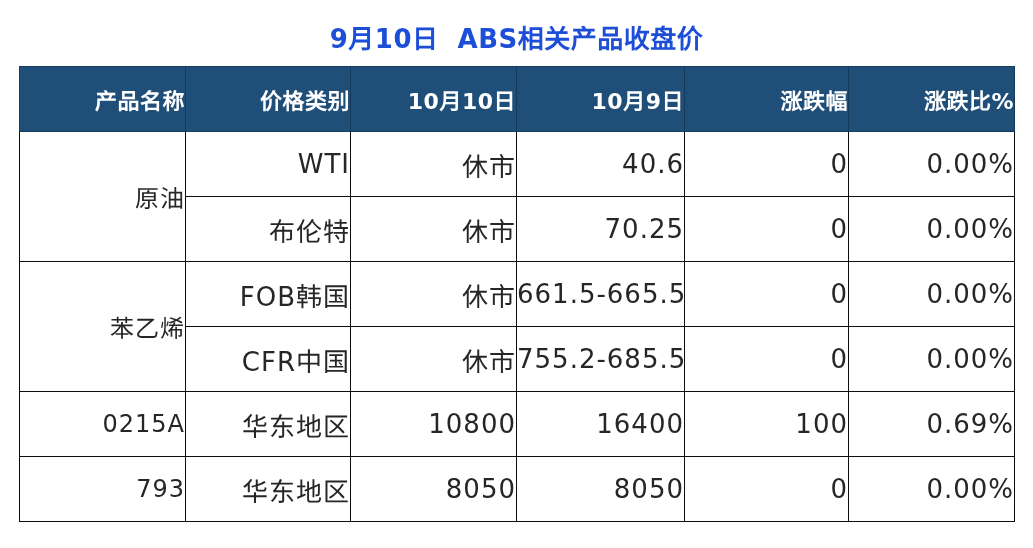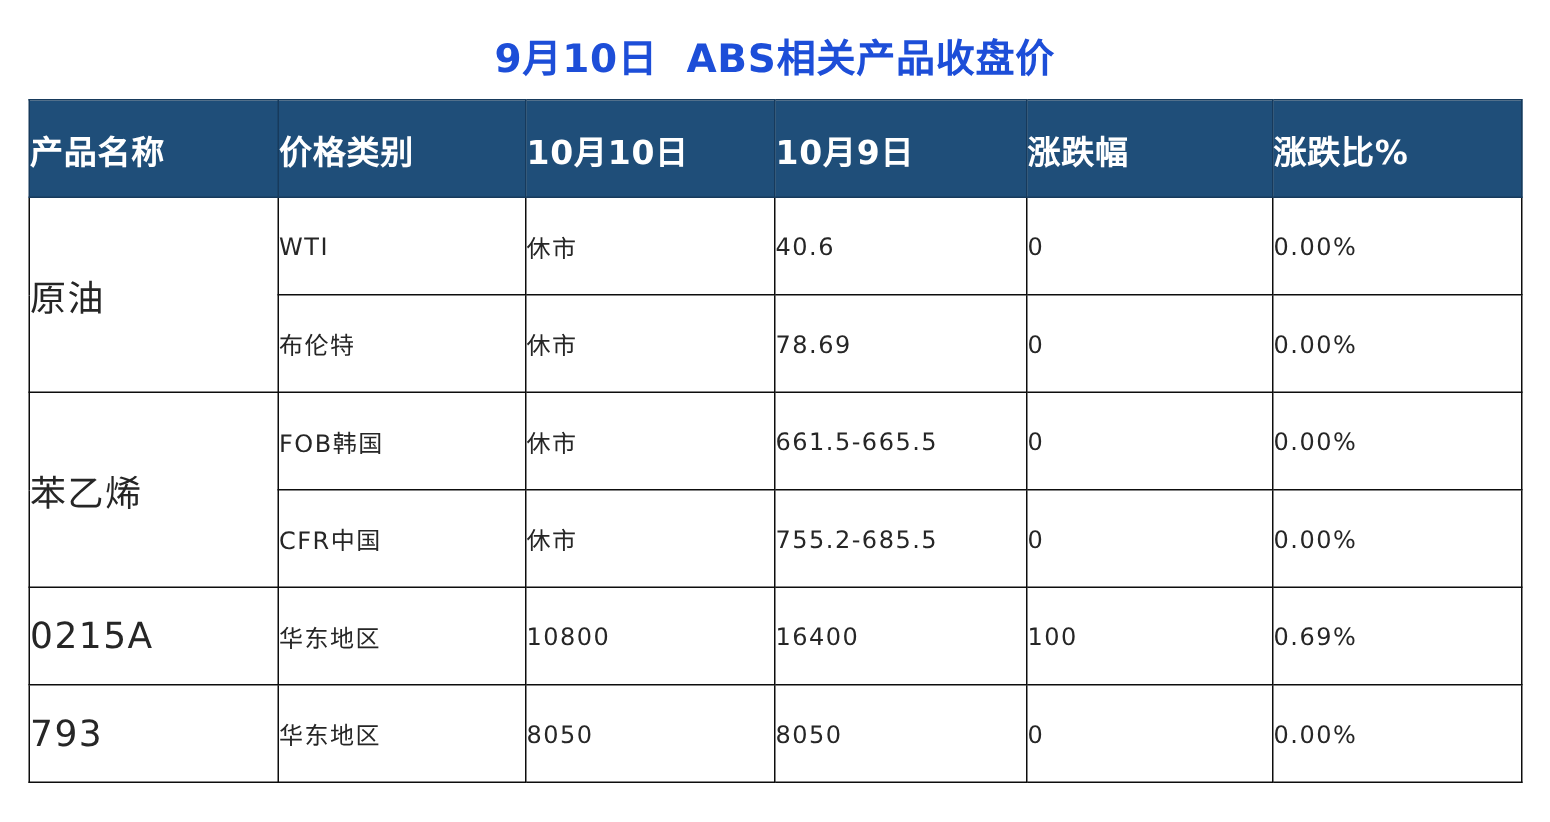--- a/index.html
+++ b/index.html
@@ -93,38 +93,38 @@
   table.price-table col.c0 { width: 166px; }
   table.price-table col.c1 { width: 165px; }
   table.price-table col.c2 { width: 166px; }
   table.price-table col.c3 { width: 168px; }
   table.price-table col.c4 { width: 164px; }
   table.price-table col.c5 { width: 166px; }
 
   table.price-table th,
   table.price-table td {
     border: 1px solid #0d0d0d;
-    text-align: left;
+    text-align: right;
     vertical-align: middle;
     padding: 0;
     background: transparent;
   }
   table.price-table thead th {
     height: 64px;
     background: #1f4e79;
     color: #ffffff;
     font-size: 22px;
     font-weight: 700;
     letter-spacing: 0.5px;
     border-color: #173a5c;
     white-space: pre;
   }
   table.price-table tbody td {
     height: 64px;
-    font-size: 16px;
+    font-size: 26px;
     color: #262626;
     font-weight: 400;
     letter-spacing: 1px;
     white-space: pre;
   }
   table.price-table tbody td.group {
     font-size: 24px;
   }
   td.up {
     color: #e1121a;
@@ -163,21 +163,21 @@
             <td class="group" rowspan="2">原油</td>
             <td>WTI</td>
             <td>休市</td>
             <td>40.6</td>
             <td>0</td>
             <td>0.00%</td>
           </tr>
           <tr>
             <td>布伦特</td>
             <td>休市</td>
-            <td>78.69</td>
+            <td>70.25</td>
             <td>0</td>
             <td>0.00%</td>
           </tr>
           <tr>
             <td class="group" rowspan="2">苯乙烯</td>
             <td>FOB韩国</td>
             <td>休市</td>
             <td>661.5-665.5</td>
             <td>0</td>
             <td>0.00%</td>

